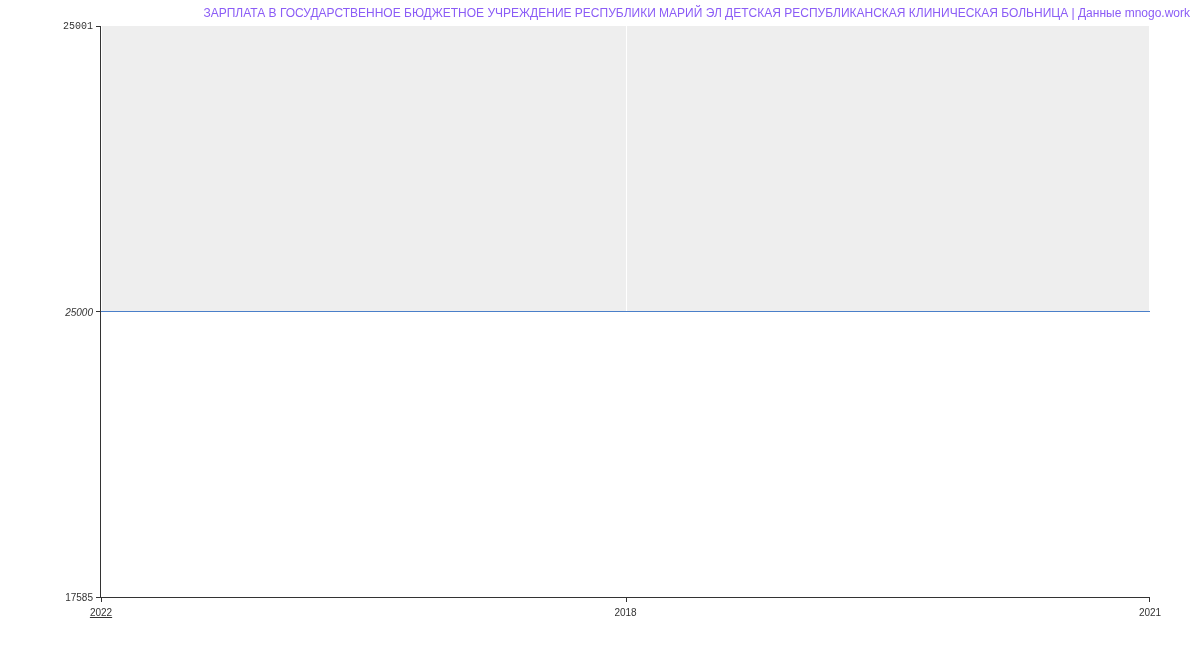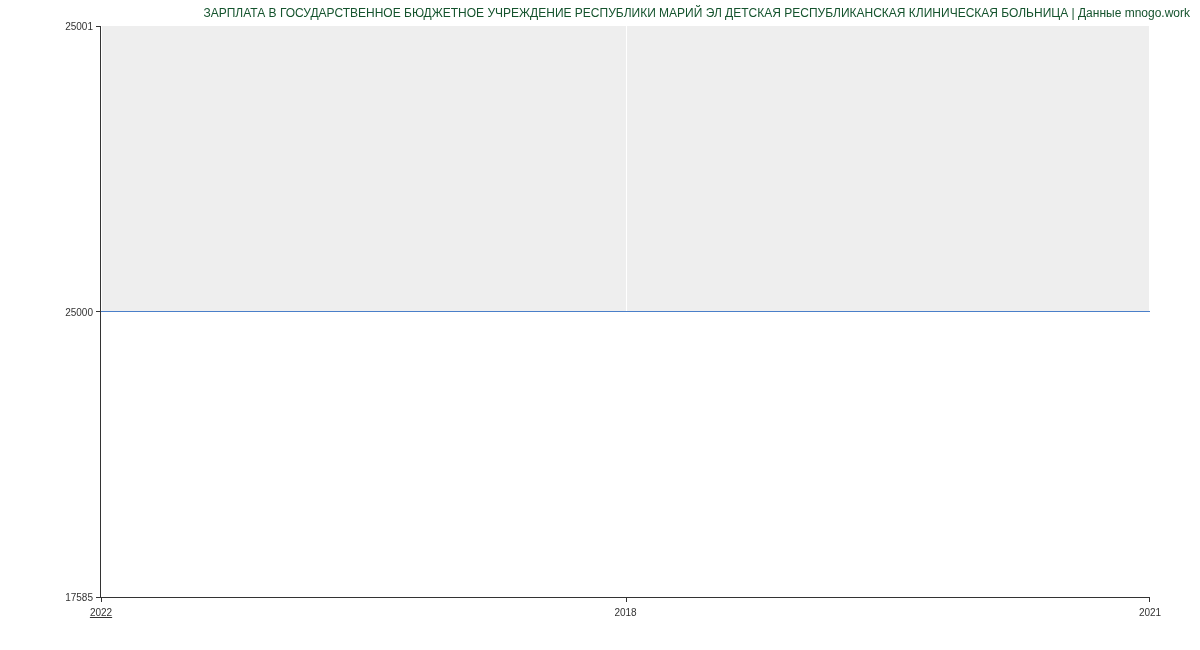--- a/index.html
+++ b/index.html
@@ -8,21 +8,21 @@
       background: #fff;
       width: 1200px;
       height: 650px;
       position: relative;
     }
     .chart-title {
       position: absolute;
       top: 6px;
       right: 10px;
       font-size: 12px;
-      color: #14532d;
+      color: #8b5cf6;
       text-align: right;
       white-space: nowrap;
     }
     .chart-container {
       position: absolute;
       top: 26px;
       left: 100px;
       width: 1050px;
       height: 572px;
     }
@@ -53,22 +53,22 @@
     }
     .y-tick-label {
       position: absolute;
       right: 100%;
       margin-right: 8px;
       font-size: 10px;
       color: #333;
       transform: translateY(-50%);
     }
     .y-tick-0 { top: 100%; }
-    .y-tick-1 { top: 50%; }
-    .y-tick-2 { top: 0%; }
+    .y-tick-1 { top: 50%; font-style: italic; }
+    .y-tick-2 { top: 0%; font-family: Liberation Mono, monospace; }
     .x-grid {
       position: absolute;
       top: 0;
       height: 100%;
       width: 1px;
       background: #fff;
     }
     .x-grid-0 { left: 0%; }
     .x-grid-1 { left: 50%; }
     .x-grid-2 { left: calc(100% - 1px); }

